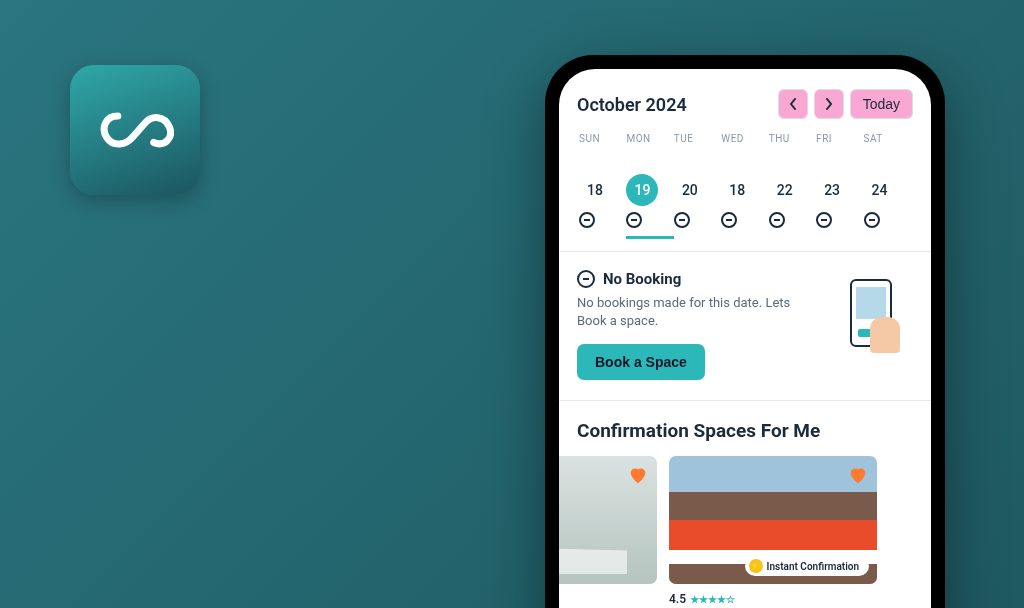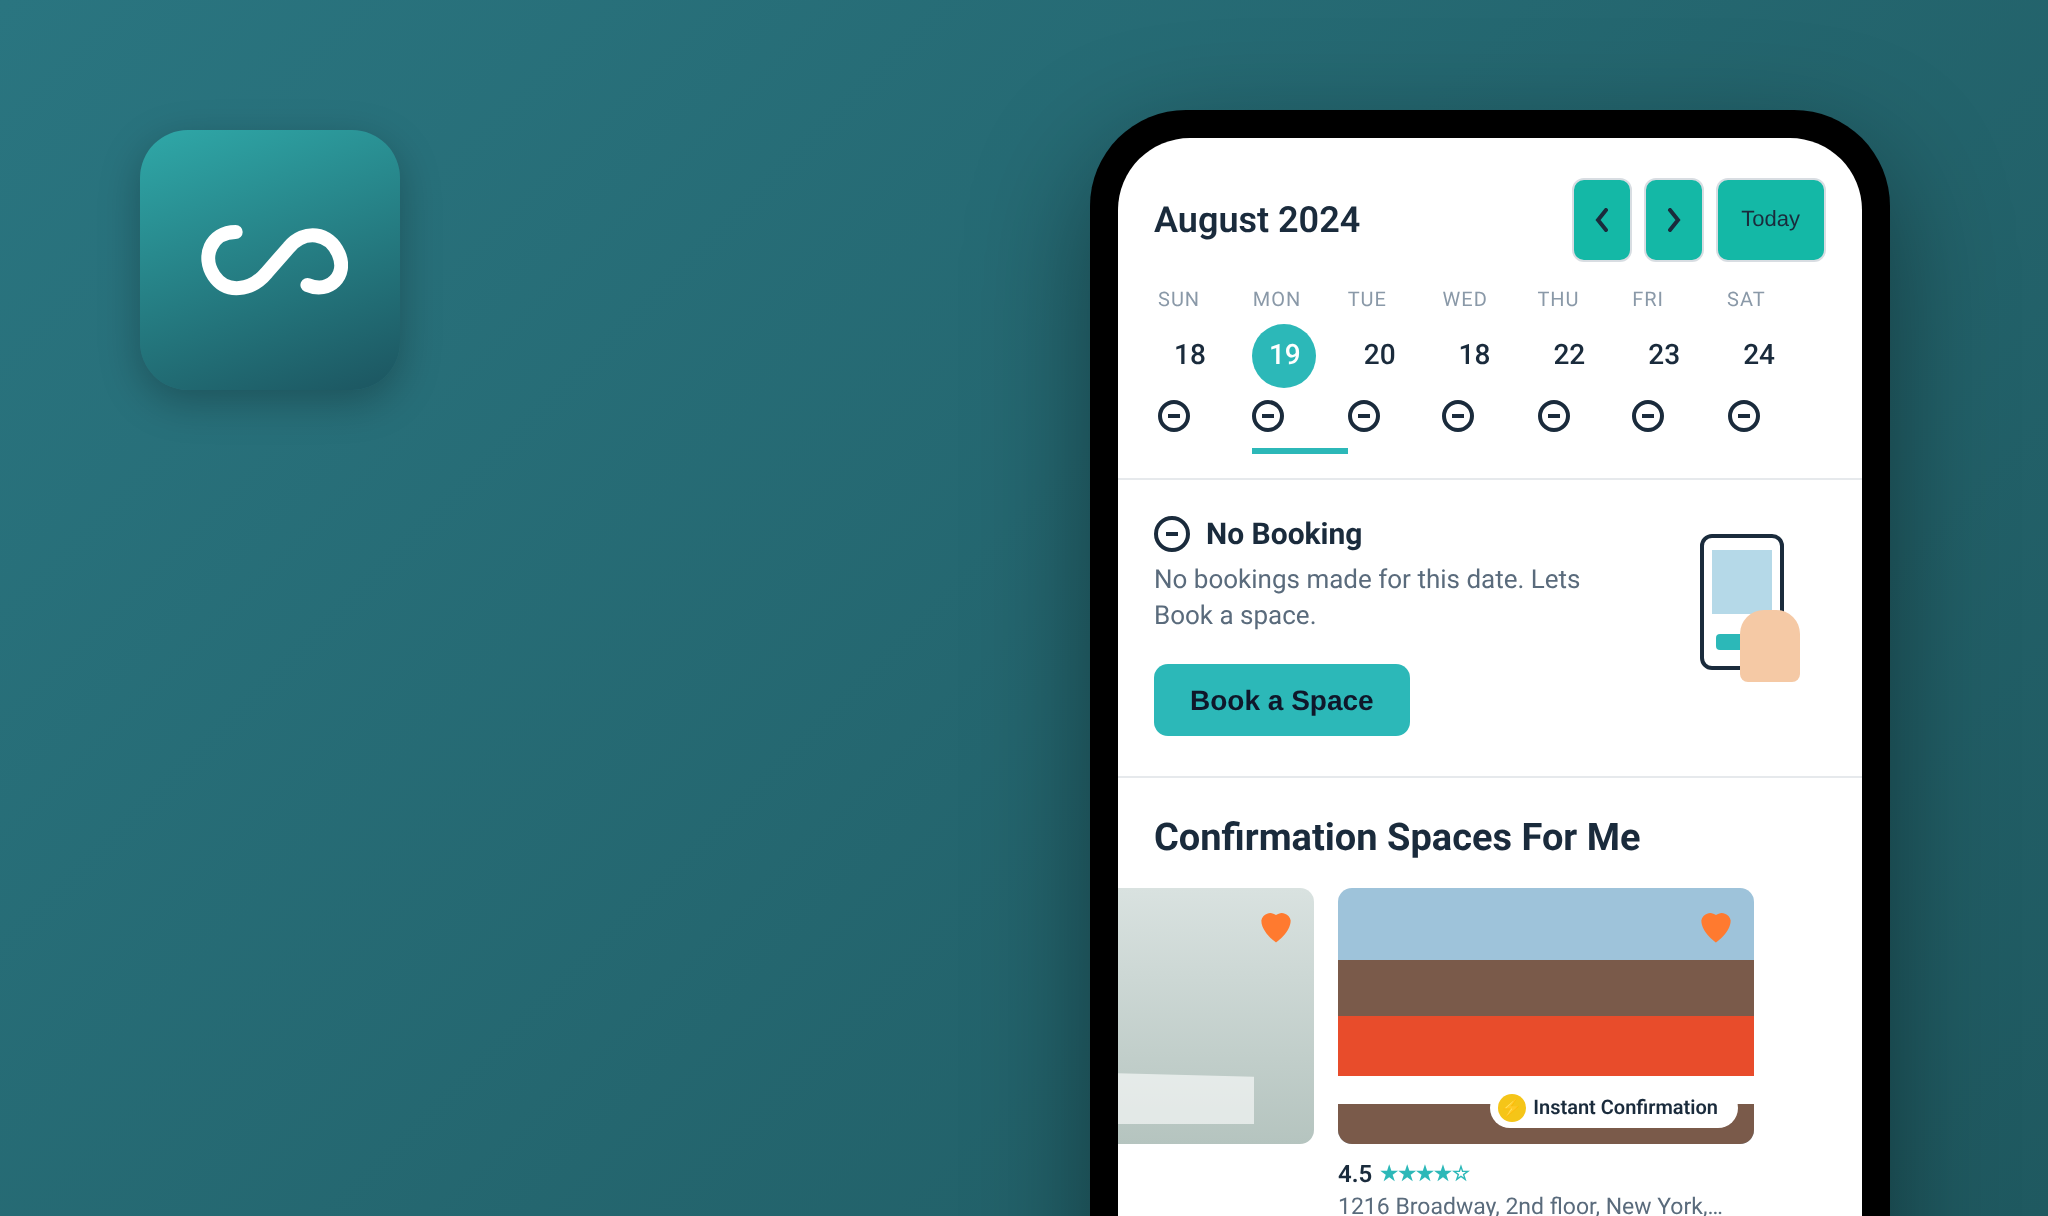--- a/index.html
+++ b/index.html
@@ -25,33 +25,34 @@
 }
 .screen {
   width: 100%; height: 100%; background: #fff;
   border-radius: 36px; overflow: hidden; position: relative;
 }
 .content { padding: 20px 18px 0; }
 .cal-header { display: flex; align-items: center; justify-content: space-between; margin-bottom: 14px; }
 .month { font-size: 18px; font-weight: 600; color: #1a2b3c; }
 .cal-nav { display: flex; gap: 6px; }
 .nav-btn {
-  border: 1px solid #d8dde2; background: #14b8a6; border-radius: 6px;
-  height: 42px; min-width: 30px; display: flex; align-items: center; justify-content: center;
-  cursor: pointer; color: #1a2b3c; font-size: 11px;
+  border: 1px solid #d8dde2; background: #f9a8d4; border-radius: 6px;
+  height: 30px; min-width: 30px; display: flex; align-items: center; justify-content: center;
+  cursor: pointer; color: #1a2b3c; font-size: 14px;
 }
 .nav-btn.today { padding: 0 12px; font-weight: 500; }
 .week { display: flex; justify-content: space-between; padding: 0 2px 10px; border-bottom: 2px solid transparent; }
 .day { flex: 1; display: flex; flex-direction: column; gap: 6px; cursor: pointer; padding-bottom: 8px; }
 .day.selected { border-bottom: 3px solid #2cb8b8; }
 .dow { font-size: 10px; color: #8a99a8; letter-spacing: .5px; }
 .dom {
   font-size: 14px; font-weight: 500; color: #1a2b3c;
   width: 32px; height: 32px; display: flex; align-items: center; justify-content: center;
   border-radius: 50%;
+  margin-top: 24px;
 }
 .day.selected .dom { background: #2cb8b8; color: #fff; }
 .dot { width: 16px; height: 16px; border-radius: 50%; border: 2px solid #1a2b3c; display:flex; align-items:center; justify-content:center; }
 .dot::after { content:''; width:6px; height:2px; background:#1a2b3c; }
 .divider { height: 1px; background: #e6e9ec; margin: 0 -18px; }
 .booking-card { padding: 18px 0 20px; display: flex; gap: 16px; align-items: flex-start; }
 .booking-text { flex: 1; }
 .booking-title { display:flex; align-items:center; gap:8px; font-size:15px; font-weight:700; color:#1a2b3c; margin-bottom:6px; }
 .booking-title .dot { width:18px; height:18px; }
 .booking-msg { font-size: 13px; color: #5a6b7c; line-height: 1.4; margin-bottom: 14px; }
@@ -99,21 +100,21 @@
   <svg viewBox="0 0 100 60">
     <path d="M 28 12 C 12 12 6 28 14 40 C 22 52 38 50 48 38 L 62 22 C 72 10 88 12 94 26 C 100 40 88 52 74 46" stroke="#fff" stroke-width="9" fill="none" stroke-linecap="round"></path>
   </svg>
 </div>
 
 <div class="phone">
   <div class="screen">
     <div class="content">
 
       <div class="cal-header">
-        <div class="month">August 2024</div>
+        <div class="month">October 2024</div>
         <div class="cal-nav">
           <button class="nav-btn">
             <svg width="8" height="12" viewBox="0 0 8 12">
                 <path d="M6 1 L2 6 L6 11" stroke="#1a2b3c" stroke-width="2" fill="none" stroke-linecap="round"></path>
               </svg>
           </button>
           <button class="nav-btn">
             <svg width="8" height="12" viewBox="0 0 8 12">
                 <path d="M2 1 L6 6 L2 11" stroke="#1a2b3c" stroke-width="2" fill="none" stroke-linecap="round"></path>
               </svg>

